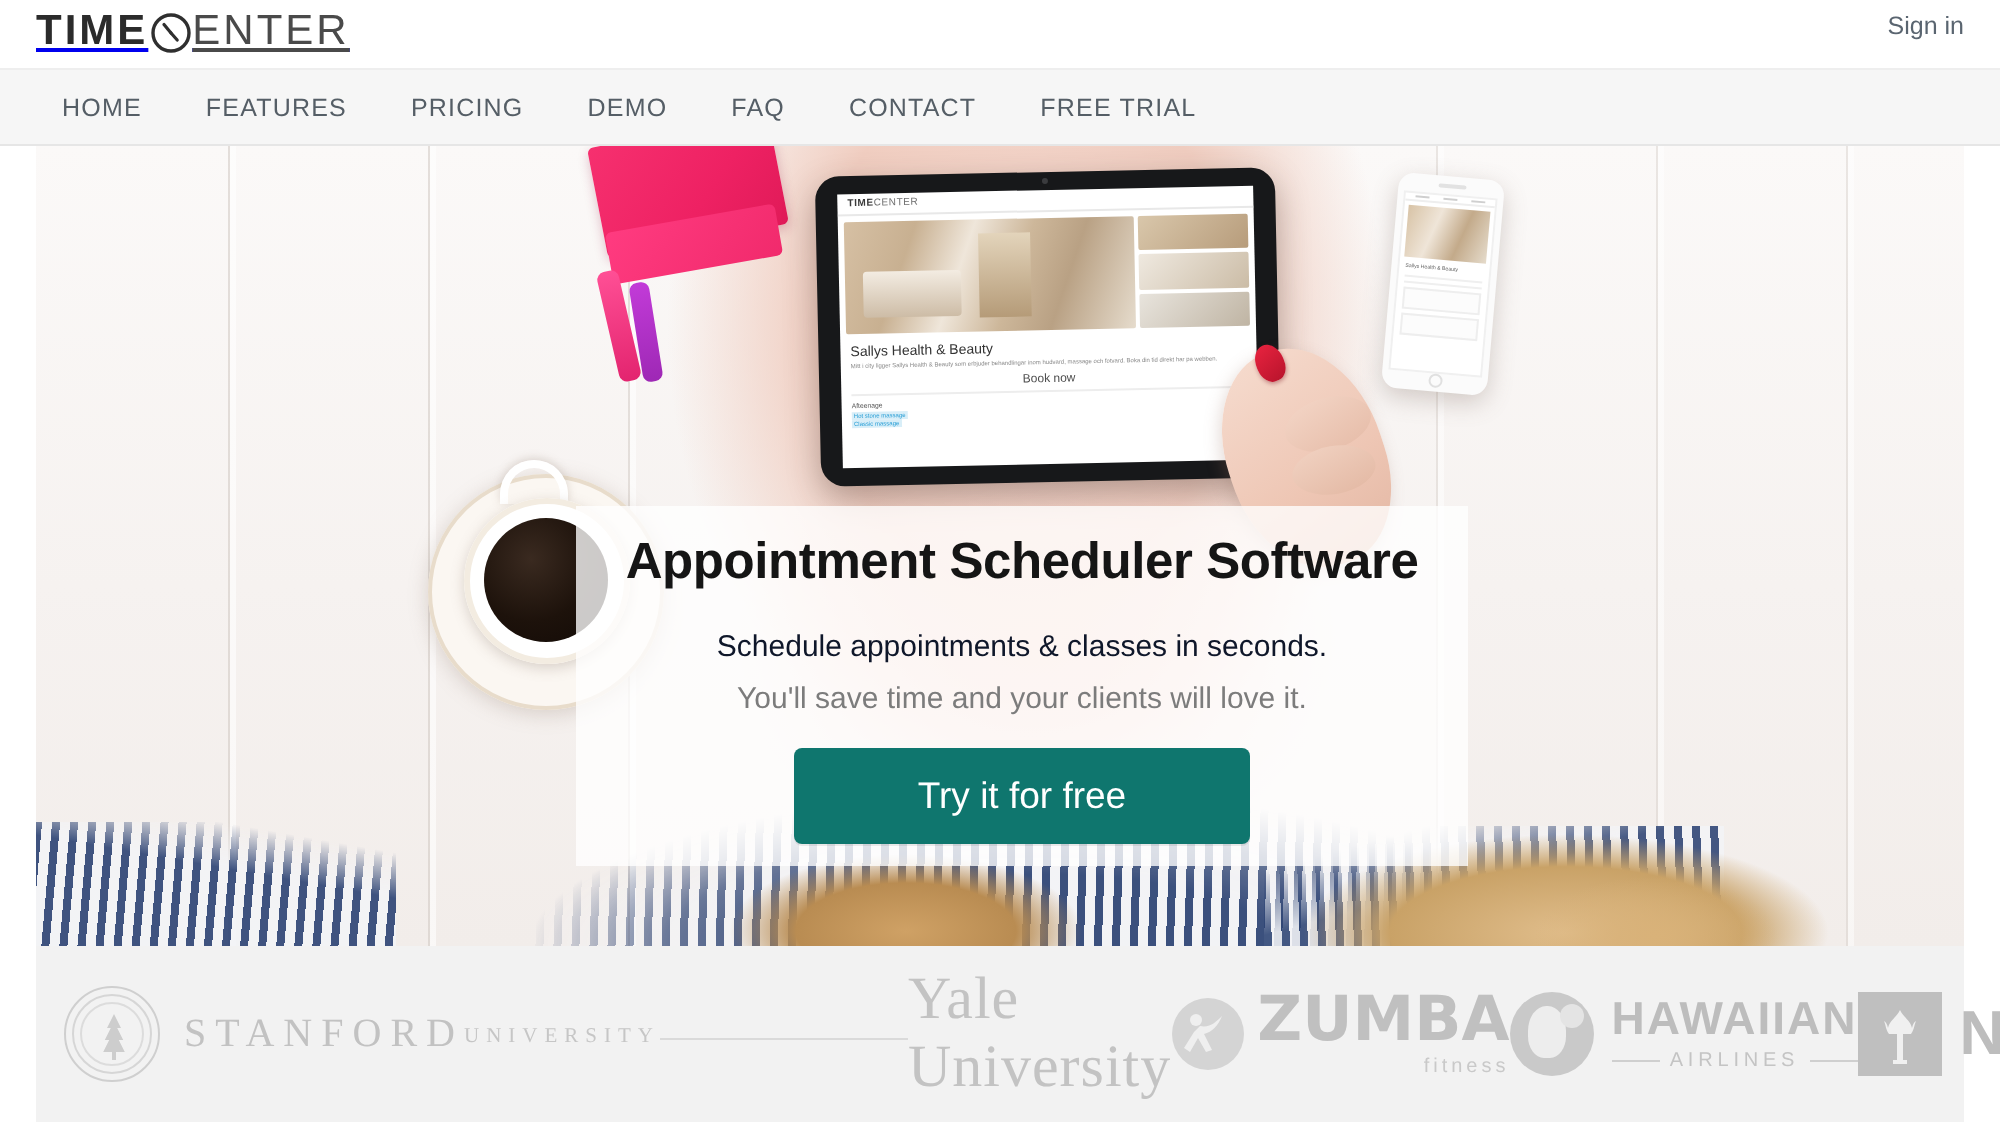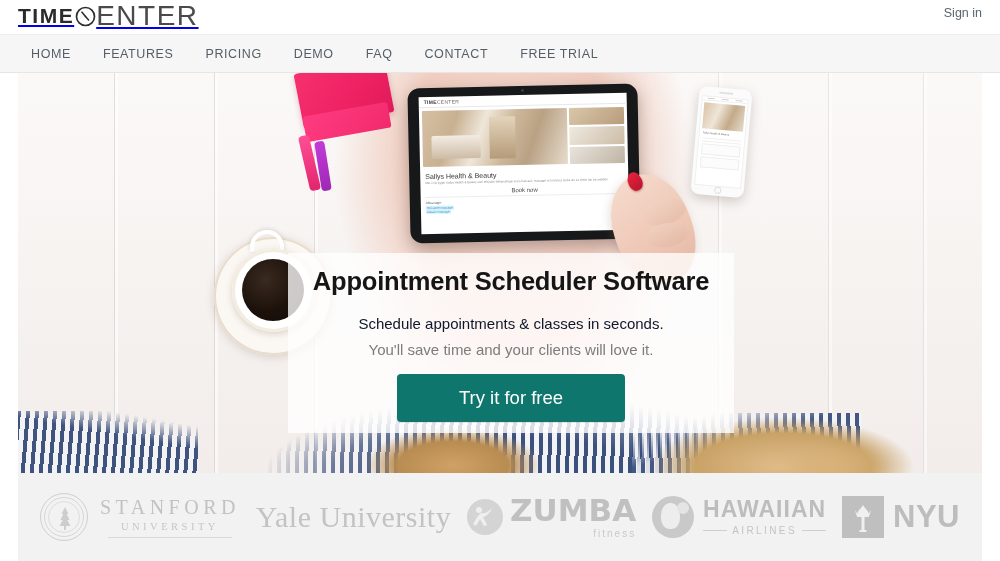--- a/index.html
+++ b/index.html
@@ -12,22 +12,22 @@
   .topbar {
     position:absolute; left:0; top:0; width:1000px; height:34px;
     background:#ffffff;
   }
   .logo { position:absolute; left:18px; top:3px; display:flex; align-items:center;
           height:26px; letter-spacing:1.2px; }
   .logo-time { font-size:21px; font-weight:bold; color:#2b2b2b; letter-spacing:1.5px; }
   .logo-clock { display:inline-block; width:21px; height:21px; position:relative;
                 margin:0 0px 0 1px; }
   .logo-clock svg { display:block; }
-  .logo-enter { font-size:28px; font-weight:300; color:#4a4a4a; letter-spacing:1.5px;
-                margin-left:0px; }
+  .logo-enter { font-size:21px; font-weight:300; color:#4a4a4a; letter-spacing:1.5px;
+                margin-left:0px;text-decoration:underline; }
   .signin { position:absolute; right:18px; top:6px; font-size:12.5px; color:#5a6570;
             text-decoration:none; }
 
   
   .nav {
     position:absolute; left:0; top:34px; width:1000px; height:39px;
     background:#f6f6f6; border-top:1px solid #eeeeee; border-bottom:1px solid #e6e6e6;
     display:flex; align-items:center; padding-left:15px;
   }
   .nav-item {
@@ -199,21 +199,21 @@
   .strip { position:absolute; left:18px; top:473px; width:964px; height:88px;
     background:#f2f2f2; display:flex; align-items:center;
     justify-content:space-around; padding:0 14px; }
   .brand { display:flex; align-items:center; opacity:1; }
 
   .stanford { gap:12px; }
   .sf-seal { width:48px; height:48px; border-radius:50%; position:relative;
     border:1px solid #cfcfcf; background:#f2f2f2; }
   .sf-seal .ring { position:absolute; inset:3px; border-radius:50%; border:1px solid #d6d6d6; }
   .sf-seal .ring2 { position:absolute; inset:7px; border-radius:50%; border:1px solid #dcdcdc; }
-  .sf-text { display:flex; flex-direction:column; align-items:center; }
+  .sf-text { display:flex; align-items:center; }
   .sf-name { font-family:"Liberation Serif", serif; font-size:20px; color:#c2c2c2;
     letter-spacing:4.5px; }
   .sf-sub { font-family:"Liberation Serif", serif; font-size:10.5px; color:#c6c6c6;
     letter-spacing:3.5px; margin-top:2px; }
   .sf-rule { width:124px; height:1px; background:#dadada; margin-top:5px; }
 
   .yale-name { font-family:"Liberation Serif", serif; font-size:30px; color:#c3c3c3;
     letter-spacing:0.5px; }
 
   .zumba { gap:7px; }

